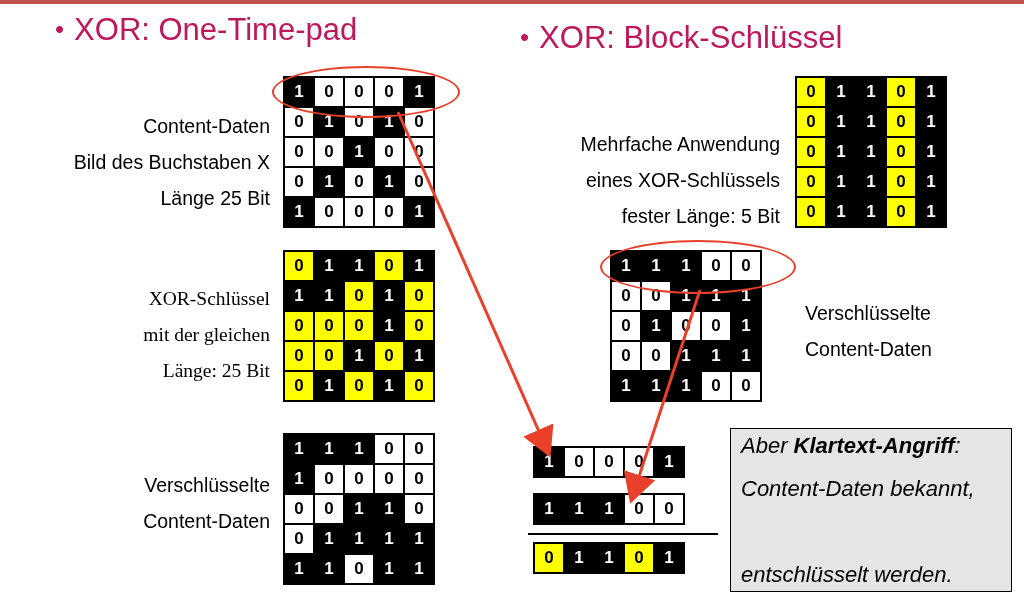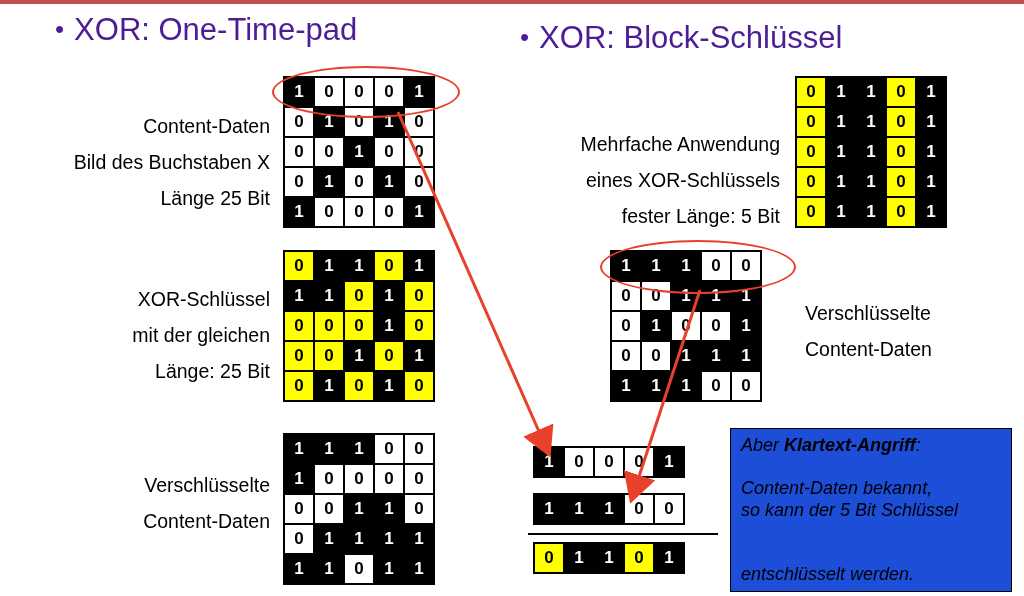--- a/index.html
+++ b/index.html
@@ -7,21 +7,21 @@
     width:1024px;height:596px;
     background:#ffffff;
     font-family:"Liberation Sans", sans-serif;
     position:relative;
     overflow:hidden;
     color:#000;
   }
   .topline{position:absolute;left:0;top:0;width:1024px;height:4px;background:#c0504d;}
   .heading{
     position:absolute;
-    color:#4c1d95;
+    color:#be185d;
     font-size:31px;
     white-space:nowrap;
   }
   .heading .bullet{font-size:26px;vertical-align:2px;margin-right:10px;}
   .label{
     position:absolute;
     font-size:19.5px;
     line-height:36px;
     text-align:right;
     white-space:nowrap;
@@ -48,24 +48,24 @@
     position:absolute;
     border:2.5px solid #e8402a;
     border-radius:50%;
     background:transparent;
   }
   
   .arrows{position:absolute;left:0;top:0;width:1024px;height:596px;pointer-events:none;}
   
   .notebox{
     position:absolute;
-    background:#1d4ed8;
+    background:#e5e5e5;
     border:1.5px solid #000;
     padding:6px 8px 6px 10px;
-    font-size:18px;
+    font-size:22px;
     font-style:italic;
     line-height:21.5px;
     box-sizing:border-box;
   }
   .notebox b{font-style:italic;font-weight:bold;}
   .rule{position:absolute;height:2px;background:#000;}
 </style>
 </head>
 <body>
 
@@ -74,21 +74,21 @@
 <div class="heading" style="left:55px;top:12px;">
   <span class="bullet">•</span><span>XOR: One-Time-pad</span>
 </div>
 <div class="heading" style="left:520px;top:12px;margin-top:8px;">
   <span class="bullet">•</span><span>XOR: Block-Schlüssel</span>
 </div>
 
 <div class="label" style="left:40px;top:108px;width:230px;">
   Content-Daten<br>Bild des Buchstaben X<br>Länge 25 Bit
 </div>
-<div class="label" style="left:40px;top:281px;width:230px;">
+<div class="label" style="left:40px;top:281px;width:230px;font-family:Liberation Serif, serif;">
   XOR-Schlüssel<br>mit der gleichen<br>Länge: 25 Bit
 </div>
 <div class="label" style="left:40px;top:467px;width:230px;">
   Verschlüsselte<br>Content-Daten
 </div>
 
 <div class="label" style="left:515px;top:126px;width:265px;">
   Mehrfache Anwendung<br>eines XOR-Schlüssels<br>fester Länge: 5 Bit
 </div>
 <div class="label left-align" style="left:805px;top:295px;width:200px;">
@@ -321,17 +321,17 @@
     </marker>
   </defs>
   <line x1="398" y1="112" x2="548" y2="452" stroke="#e8402a" stroke-width="3" marker-end="url(#ah)"></line>
   <line x1="700" y1="290" x2="632" y2="498" stroke="#e8402a" stroke-width="3" marker-end="url(#ah)"></line>
 </svg>
 
 <div class="notebox" style="left:730px;top:428px;width:282px;height:164px;">
   <span>Aber </span><b>Klartext-Angriff</b><span>:</span><br>
   <br>
   <span>Content-Daten bekannt,</span><br>
-  <span>so kann der 5 Bit Schlüssel</span><br>
+  <br>
   <br>
   <br>
   <span>entschlüsselt werden.</span>
 </div>
 
 </body></html>

